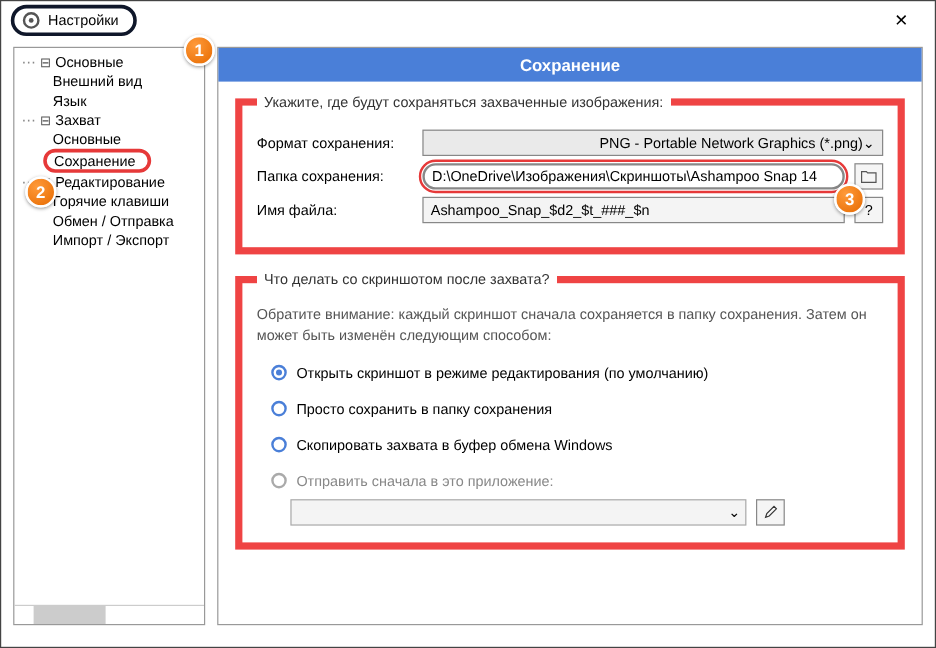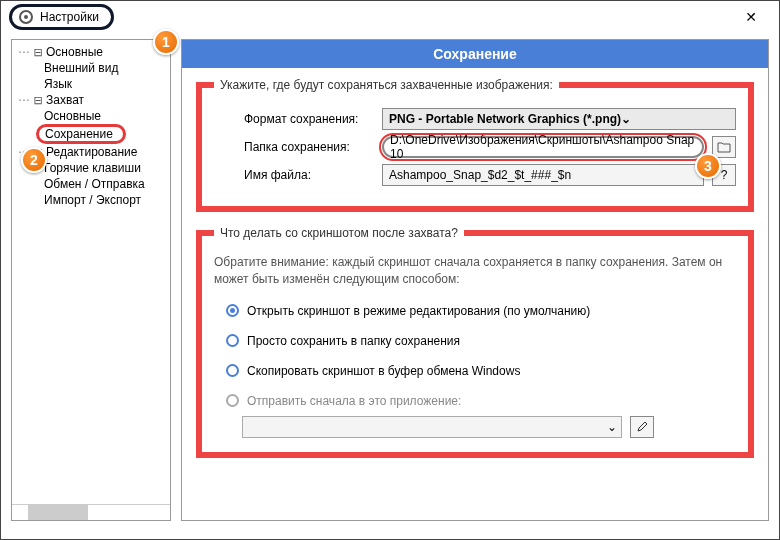--- a/index.html
+++ b/index.html
@@ -18,23 +18,23 @@
 .dots { color: #888; }
 .highlight { border: 3px solid #e63939; border-radius: 16px; padding: 0 10px 0 6px; margin-left: 22px; display: inline-block; }
 .sb-scroll { height: 16px; border-top: 1px solid #ccc; display: flex; }
 .sb-thumb { width: 60px; background: #ccc; margin-left: 16px; }
 .main { flex: 1; border: 1px solid #999; background: #fff; display: flex; flex-direction: column; }
 .header { background: #4a7fd8; color: #fff; text-align: center; padding: 6px 0; font-size: 14px; font-weight: 600; }
 .body { padding: 10px 14px; overflow: auto; }
 fieldset { border: 6px solid #ef4444; padding: 10px 12px 14px 12px; margin-bottom: 14px; }
 legend { padding: 0 6px; color: #333; }
 .row { display: flex; align-items: center; gap: 8px; margin: 6px 0; }
-.row label { width: 130px; margin-left: 30px; }
+.row label { width: 130px; }
 .combo, .field { flex: 1; height: 22px; border: 1px solid #888; background: #f4f4f4; padding: 2px 6px; display: flex; align-items: center; }
-.combo { justify-content: flex-start; background: #eaeaea; font-weight: bold; }
+.combo { justify-content: flex-end; background: #eaeaea; }
 .folder-field { border: 2px solid #888; border-radius: 12px; background: #fff; outline: 2px solid #e63939; outline-offset: 1px; }
 .iconbtn { width: 24px; height: 22px; border: 1px solid #888; display: flex; align-items: center; justify-content: center; background: #f5f5f5; }
 .note { color: #555; margin: 4px 0 10px 0; line-height: 1.4; }
 .radio-row { display: flex; align-items: center; gap: 8px; margin: 16px 0 8px 12px; }
 .radio { width: 13px; height: 13px; border: 2px solid #4a7fd8; border-radius: 50%; display: flex; align-items: center; justify-content: center; }
 .radio.sel::after { content: ""; width: 5px; height: 5px; background: #4a7fd8; border-radius: 50%; }
 .radio.dis { border-color: #aaa; }
 .app-combo { margin-left: 28px; width: 380px; height: 22px; border: 1px solid #aaa; background: #f4f4f4; display: flex; justify-content: flex-end; align-items: center; padding: 0 4px; }
 .app-row { display: flex; align-items: center; gap: 8px; }
 .badge { position: absolute; width: 26px; height: 26px; border-radius: 50%; background: radial-gradient(circle at 35% 30%, #ff9a3a, #e66a00); border: 2px solid #fff; box-shadow: 0 1px 3px rgba(0,0,0,.4); color: #fff; font-weight: bold; font-size: 14px; display: flex; align-items: center; justify-content: center; z-index: 10; }
@@ -111,21 +111,21 @@
         <div class="row">
           <label>Формат сохранения:</label>
           <div class="combo">
             <span>PNG - Portable Network Graphics (*.png)</span>
             <span>⌄</span>
           </div>
         </div>
         <div class="row">
           <label>Папка сохранения:</label>
           <div class="field folder-field">
-              <span>D:\OneDrive\Изображения\Скриншоты\Ashampoo Snap 10</span>
+              <span>D:\OneDrive\Изображения\Скриншоты\Ashampoo Snap 14</span>
             </div>
           <div class="iconbtn">
             <svg width="14" height="12">
                 <path d="M1 2h4l1 1h7v8H1z" fill="none" stroke="#555"></path>
               </svg>
           </div>
         </div>
         <div class="row">
           <label>Имя файла:</label>
           <div class="field">
@@ -143,21 +143,21 @@
         <div class="radio-row">
             <span class="radio sel"></span>
             <span>Открыть скриншот в режиме редактирования (по умолчанию)</span>
           </div>
         <div class="radio-row">
             <span class="radio"></span>
             <span>Просто сохранить в папку сохранения</span>
           </div>
         <div class="radio-row">
             <span class="radio"></span>
-            <span>Скопировать скриншот в буфер обмена Windows</span>
+            <span>Скопировать захвата в буфер обмена Windows</span>
           </div>
         <div class="radio-row">
             <span class="radio dis"></span>
             <span style="color:#888">Отправить сначала в это приложение:</span>
           </div>
         <div class="app-row">
           <div class="app-combo">
               <span>⌄</span>
             </div>
           <div class="iconbtn">

